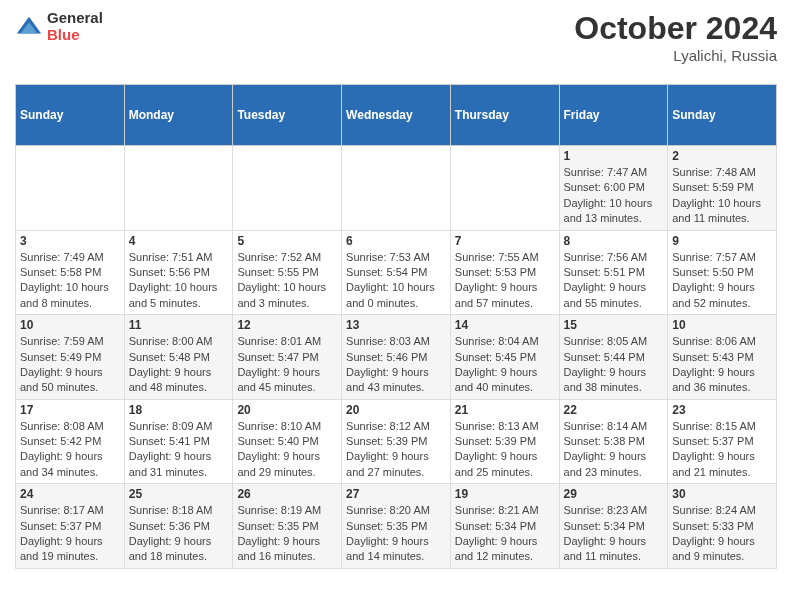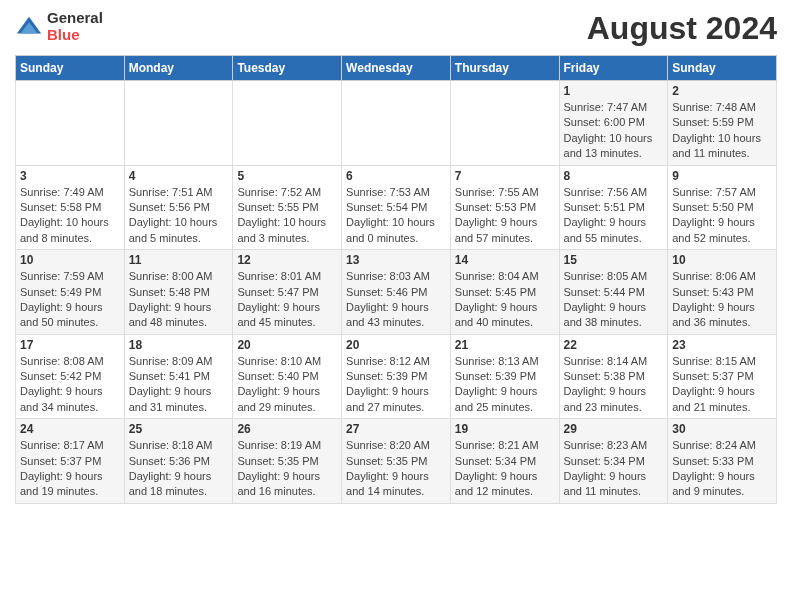--- a/index.html
+++ b/index.html
@@ -11,21 +11,21 @@
       overflow: hidden;
     }
     .container {
       width: 792px;
       padding: 10px 15px;
     }
     .header {
       display: flex;
       justify-content: space-between;
       align-items: flex-start;
-      margin-bottom: 8px;
+      margin-bottom: 20px;
     }
     .logo {
       display: flex;
       align-items: center;
       gap: 4px;
     }
     .logo-text {
       display: flex;
       flex-direction: column;
       line-height: 1.1;
@@ -59,21 +59,21 @@
     table {
       width: 100%;
       border-collapse: collapse;
       table-layout: fixed;
     }
     thead th {
       background-color: #2a6db5;
       color: #fff;
       font-size: 12px;
       font-weight: bold;
-      padding: 5px 4px;
+      padding: 23px 4px;
       text-align: left;
       border: 1px solid #ccc;
     }
     tbody td {
       vertical-align: top;
       border: 1px solid #ddd;
       padding: 3px 4px;
       font-size: 9.5px;
       color: #333;
       height: 80px;
@@ -106,21 +106,22 @@
       <svg class="logo-icon" viewBox="0 0 30 30">
         <polygon points="15,4 28,22 2,22" fill="#2a6db5"></polygon>
         <polygon points="15,10 24,22 6,22" fill="#5a9fd4"></polygon>
       </svg>
       <div class="logo-text">
         <span class="logo-general">General</span>
         <span class="logo-blue">Blue</span>
       </div>
     </div>
     <div class="title-block">
-      <div class="month-title">August 2024</div>
+      <div class="month-title">October 2024</div>
+      <div class="location">Lyalichi, Russia</div>
     </div>
   </div>
 
   <table>
     <thead>
       <tr>
       <th>Sunday</th>
           <th>Monday</th>
           <th>Tuesday</th>
           <th>Wednesday</th>

